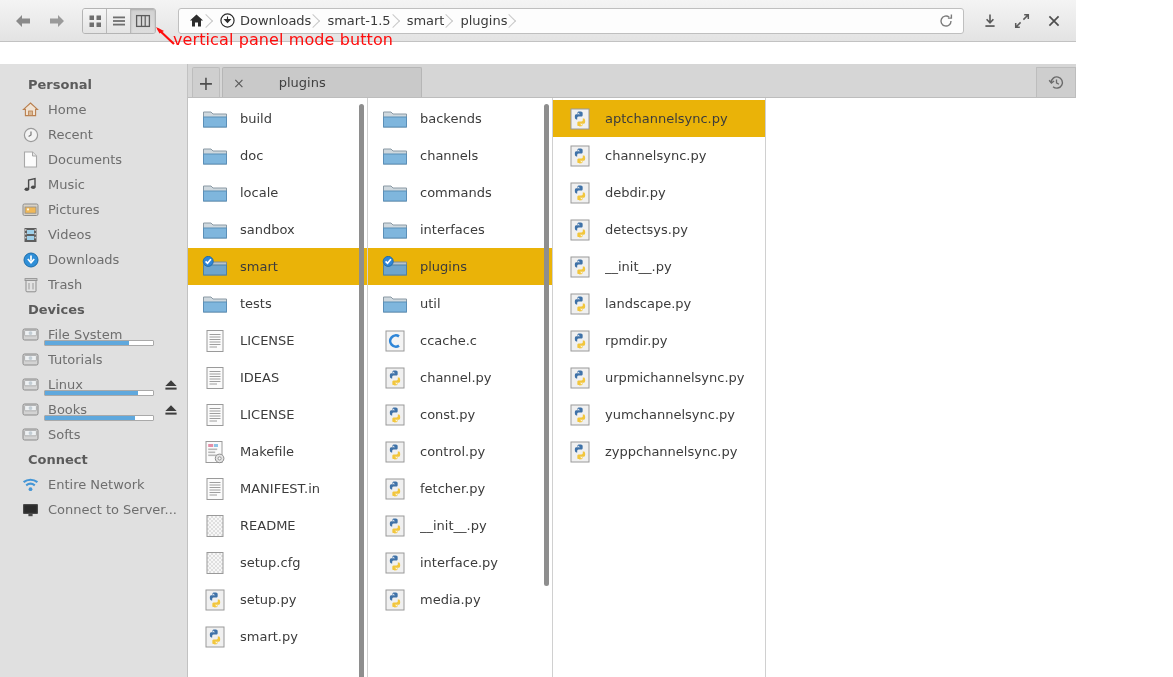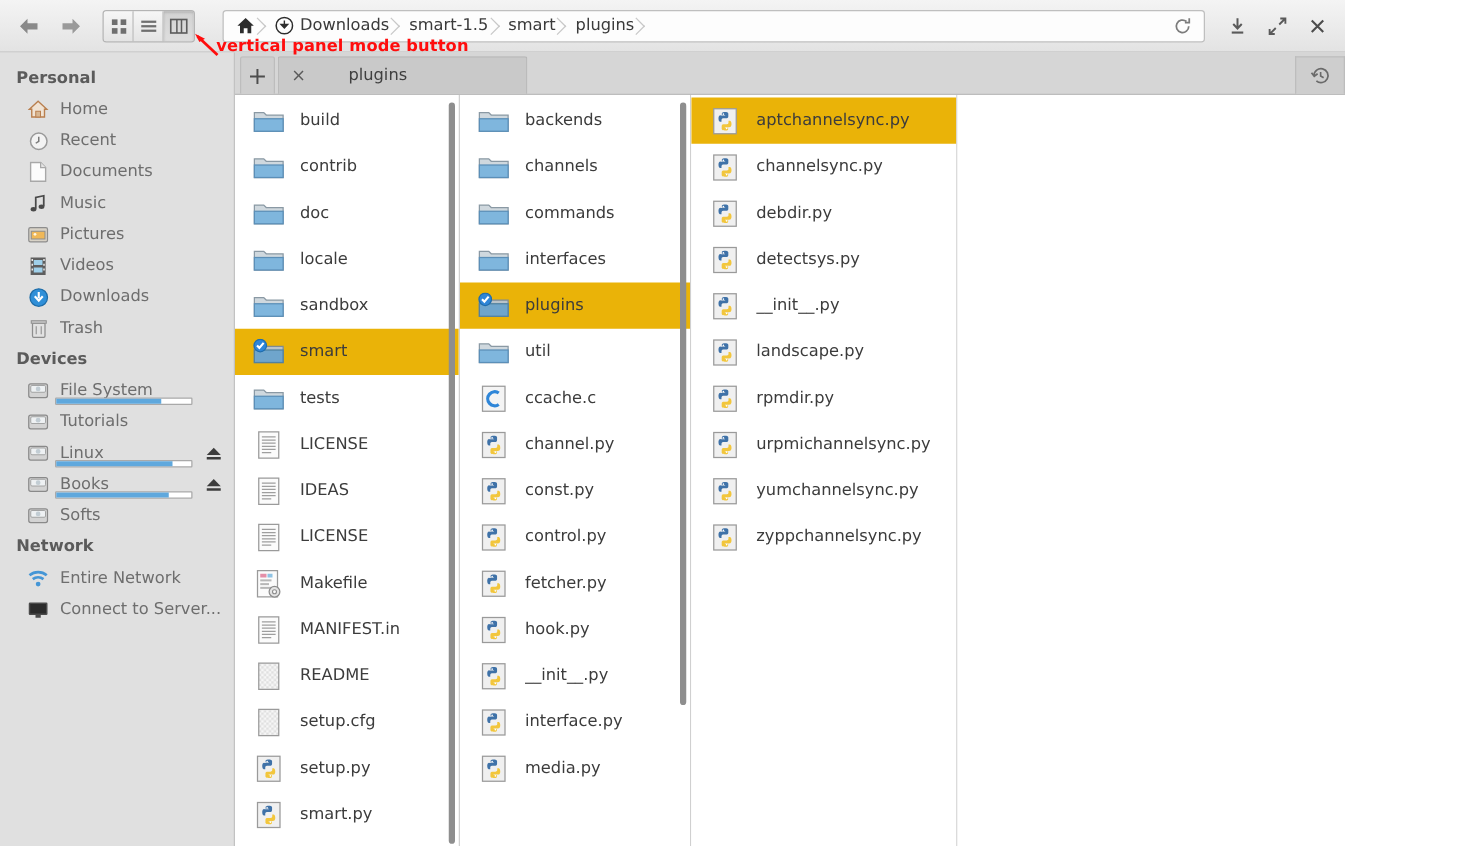--- a/index.html
+++ b/index.html
@@ -4,21 +4,21 @@
 <style>
   * { box-sizing: border-box; margin: 0; padding: 0; }
   html, body {
     width: 1173px; height: 677px;
     font-family: "DejaVu Sans", "Liberation Sans", sans-serif;
     font-size: 13px;
     color: #4c4c4c;
     background: #ffffff;
     overflow: hidden;
   }
-  #app { width: 1076px; height: 677px; display: flex; flex-direction: column; position: relative; }
+  #app { width: 1076px; height: 677px; display: flex; flex-direction: column; position: relative; gap: 22px; }
 
   
   .toolbar {
     height: 42px; min-height: 42px;
     background: linear-gradient(to bottom, #f4f4f4 0%, #e3e3e3 100%);
     border-bottom: 1px solid #c2c2c2;
     display: flex; align-items: center; padding: 0 8px; gap: 4px;
     position: relative;
   }
   .navbtn {
@@ -54,40 +54,40 @@
     width: 9px; height: 9px; margin-top: -5px;
     border-top: 1px solid #c8c8c8; border-right: 1px solid #c8c8c8;
     transform: rotate(45deg);
   }
   .refresh-btn { margin-left: auto; padding: 0 9px; display: flex; align-items: center; color: #7c7c7c; }
   .toolbtn { width: 28px; height: 28px; display: flex; align-items: center; justify-content: center; color: #5a5a5a; }
 
   
   .annot {
     position: absolute; left: 173px; top: 30px;
-    color: #ff0d0d; font-weight: bold; font-size: 13px;
+    color: #ff0d0d; font-weight: normal; font-size: 16px;
     font-family: "DejaVu Sans", "Liberation Sans", sans-serif;
     white-space: nowrap; letter-spacing: .1px;
   }
   .annot-arrow { position: absolute; left: 152px; top: 26px; width: 24px; height: 20px; }
 
   
   .body { flex: 1; display: flex; min-height: 0; }
 
   
   .sidebar {
     width: 188px; min-width: 188px;
     background: #e0e0e0;
     border-right: 1px solid #c2c2c2;
     padding-top: 8px;
     overflow: hidden;
   }
   .side-head {
     font-weight: bold; font-size: 13px; color: #5b5b5b;
-    padding: 5px 0 5px 13px;
+    padding: 5px 0 5px 28px;
   }
   .side-item {
     display: flex; align-items: center; gap: 9px;
     height: 25px; padding-left: 22px; color: #6e6e6e; font-size: 13px;
     position: relative;
   }
   .side-item .lbl { white-space: nowrap; overflow: hidden; }
   .side-icon { width: 17px; height: 17px; display: flex; align-items: center; justify-content: center; flex: none; }
   .capbar {
     position: absolute; left: 44px; bottom: 1px; width: 110px; height: 6px;
@@ -400,21 +400,21 @@
         <span class="side-icon">
           <svg width="17" height="15" viewBox="0 0 17 15" aria-hidden="true">
             <rect x="1" y="2" width="15" height="11" rx="1.6" fill="#d3d3d3" stroke="#8a8a8a" stroke-width="1"></rect>
             <rect x="2.6" y="3.4" width="11.8" height="5.4" rx="1" fill="#eef1f3" stroke="#9a9a9a" stroke-width=".7"></rect>
             <circle cx="8.5" cy="6.1" r="1.9" fill="#c2cdd4"></circle>
           </svg>
         </span>
         <span class="lbl">Softs</span>
       </div>
 
-      <div class="side-head">Network</div>
+      <div class="side-head">Connect</div>
       <div class="side-item">
         <span class="side-icon">
           <svg width="17" height="14" viewBox="0 0 17 14" aria-hidden="true">
             <path d="M1.6 4.2 A11 11 0 0 1 15.4 4.2" fill="none" stroke="#4596d6" stroke-width="2.2"></path>
             <path d="M4.2 7.3 A7 7 0 0 1 12.8 7.3" fill="none" stroke="#4596d6" stroke-width="2.1"></path>
             <circle cx="8.5" cy="11.2" r="1.9" fill="#4596d6"></circle>
           </svg>
         </span>
         <span class="lbl">Entire Network</span>
       </div>
@@ -461,29 +461,20 @@
               </span>
               <span class="fname">build</span>
             </div>
             <div class="row">
               <span class="ficon">
                 <svg width="26" height="22" viewBox="0 0 26 22" aria-hidden="true">
                   <path d="M1.5 4 L9 4 L11 6 L24.5 6 L24.5 19 L1.5 19 Z" fill="#cfd8de" stroke="#8a99a4" stroke-width="1"></path>
                   <rect x="1.5" y="9" width="23" height="10" fill="#7fb6dd" stroke="#5b8fb8" stroke-width="1"></rect>
                 </svg>
               </span>
-              <span class="fname">contrib</span>
-            </div>
-            <div class="row">
-              <span class="ficon">
-                <svg width="26" height="22" viewBox="0 0 26 22" aria-hidden="true">
-                  <path d="M1.5 4 L9 4 L11 6 L24.5 6 L24.5 19 L1.5 19 Z" fill="#cfd8de" stroke="#8a99a4" stroke-width="1"></path>
-                  <rect x="1.5" y="9" width="23" height="10" fill="#7fb6dd" stroke="#5b8fb8" stroke-width="1"></rect>
-                </svg>
-              </span>
               <span class="fname">doc</span>
             </div>
             <div class="row">
               <span class="ficon">
                 <svg width="26" height="22" viewBox="0 0 26 22" aria-hidden="true">
                   <path d="M1.5 4 L9 4 L11 6 L24.5 6 L24.5 19 L1.5 19 Z" fill="#cfd8de" stroke="#8a99a4" stroke-width="1"></path>
                   <rect x="1.5" y="9" width="23" height="10" fill="#7fb6dd" stroke="#5b8fb8" stroke-width="1"></rect>
                 </svg>
               </span>
               <span class="fname">locale</span>
@@ -745,32 +736,20 @@
             <div class="row">
               <span class="ficon">
                 <svg width="22" height="24" viewBox="0 0 22 24" aria-hidden="true">
                   <rect x="2" y="2" width="18" height="20" fill="#f0f0f0" stroke="#9a9a9a" stroke-width="1"></rect>
                   <path d="M11 4.6 c-2.6 0-2.5 1.1-2.5 1.1 l0 1.2 2.6 0 0 .4 -3.6 0 c0 0-1.7-.2-1.7 2.5 0 2.7 1.5 2.6 1.5 2.6 l.9 0 0-1.3 c0 0-.05-1.5 1.45-1.5 l2.6 0 c0 0 1.4.02 1.4-1.35 l0-2.3 c0 0 .2-1.35-2.65-1.35 z" fill="#3f72a8"></path>
                   <path d="M11 19.4 c2.6 0 2.5-1.1 2.5-1.1 l0-1.2 -2.6 0 0-.4 3.6 0 c0 0 1.7.2 1.7-2.5 0-2.7-1.5-2.6-1.5-2.6 l-.9 0 0 1.3 c0 0 .05 1.5-1.45 1.5 l-2.6 0 c0 0-1.4-.02-1.4 1.35 l0 2.3 c0 0-.2 1.35 2.65 1.35 z" fill="#f2c63c"></path>
                   <circle cx="9.7" cy="6.3" r=".65" fill="#ffffff"></circle>
                   <circle cx="12.3" cy="17.7" r=".65" fill="#ffffff"></circle>
                 </svg>
               </span>
-              <span class="fname">hook.py</span>
-            </div>
-            <div class="row">
-              <span class="ficon">
-                <svg width="22" height="24" viewBox="0 0 22 24" aria-hidden="true">
-                  <rect x="2" y="2" width="18" height="20" fill="#f0f0f0" stroke="#9a9a9a" stroke-width="1"></rect>
-                  <path d="M11 4.6 c-2.6 0-2.5 1.1-2.5 1.1 l0 1.2 2.6 0 0 .4 -3.6 0 c0 0-1.7-.2-1.7 2.5 0 2.7 1.5 2.6 1.5 2.6 l.9 0 0-1.3 c0 0-.05-1.5 1.45-1.5 l2.6 0 c0 0 1.4.02 1.4-1.35 l0-2.3 c0 0 .2-1.35-2.65-1.35 z" fill="#3f72a8"></path>
-                  <path d="M11 19.4 c2.6 0 2.5-1.1 2.5-1.1 l0-1.2 -2.6 0 0-.4 3.6 0 c0 0 1.7.2 1.7-2.5 0-2.7-1.5-2.6-1.5-2.6 l-.9 0 0 1.3 c0 0 .05 1.5-1.45 1.5 l-2.6 0 c0 0-1.4-.02-1.4 1.35 l0 2.3 c0 0-.2 1.35 2.65 1.35 z" fill="#f2c63c"></path>
-                  <circle cx="9.7" cy="6.3" r=".65" fill="#ffffff"></circle>
-                  <circle cx="12.3" cy="17.7" r=".65" fill="#ffffff"></circle>
-                </svg>
-              </span>
               <span class="fname">__init__.py</span>
             </div>
             <div class="row">
               <span class="ficon">
                 <svg width="22" height="24" viewBox="0 0 22 24" aria-hidden="true">
                   <rect x="2" y="2" width="18" height="20" fill="#f0f0f0" stroke="#9a9a9a" stroke-width="1"></rect>
                   <path d="M11 4.6 c-2.6 0-2.5 1.1-2.5 1.1 l0 1.2 2.6 0 0 .4 -3.6 0 c0 0-1.7-.2-1.7 2.5 0 2.7 1.5 2.6 1.5 2.6 l.9 0 0-1.3 c0 0-.05-1.5 1.45-1.5 l2.6 0 c0 0 1.4.02 1.4-1.35 l0-2.3 c0 0 .2-1.35-2.65-1.35 z" fill="#3f72a8"></path>
                   <path d="M11 19.4 c2.6 0 2.5-1.1 2.5-1.1 l0-1.2 -2.6 0 0-.4 3.6 0 c0 0 1.7.2 1.7-2.5 0-2.7-1.5-2.6-1.5-2.6 l-.9 0 0 1.3 c0 0 .05 1.5-1.45 1.5 l-2.6 0 c0 0-1.4-.02-1.4 1.35 l0 2.3 c0 0-.2 1.35 2.65 1.35 z" fill="#f2c63c"></path>
                   <circle cx="9.7" cy="6.3" r=".65" fill="#ffffff"></circle>
                   <circle cx="12.3" cy="17.7" r=".65" fill="#ffffff"></circle>

